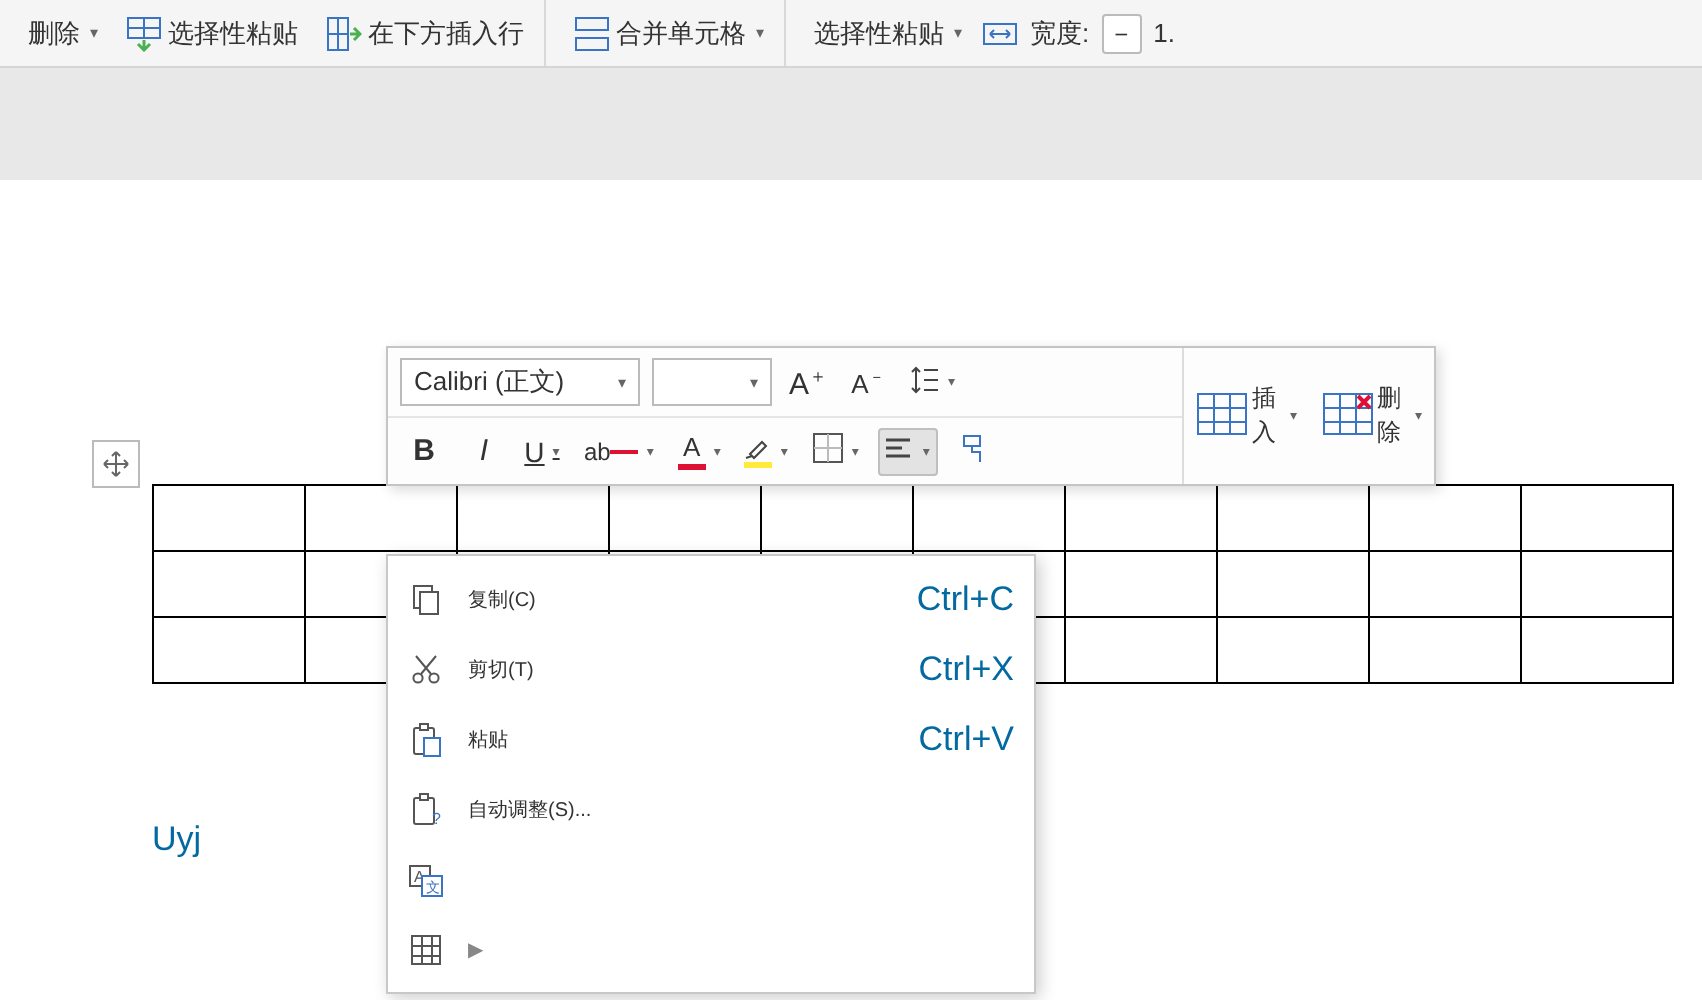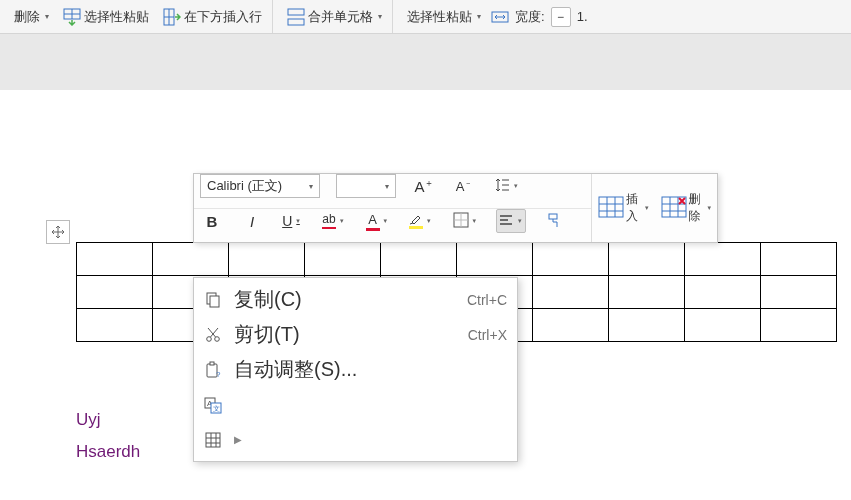--- a/index.html
+++ b/index.html
@@ -16,44 +16,44 @@
   
   .page { position:relative; width:100%; height:466px; background:#e8e8e8; }
   .paper { position:absolute; left:0; top:56px; width:851px; height:420px; background:#fff; }
   .move-handle { position:absolute; left:46px; top:186px; width:24px; height:24px; border:1px solid #bbb; background:#fff; display:flex; align-items:center; justify-content:center; }
 
   
   table.doc { position:absolute; left:76px; top:208px; border-collapse:collapse; }
   table.doc td { border:1px solid #000; width:76px; height:33px; background:#fff; }
 
   
-  .body-text { position:absolute; left:76px; top:370px; font-size:17px; line-height:32px; color:#701a75; }
+  .body-text { position:absolute; left:76px; top:370px; font-size:17px; line-height:32px; color:#0369a1; }
 
   
   .mini { position:absolute; left:193px; top:139px; width:525px; height:70px; background:#fdfdfd; border:1px solid #c5c5c5; box-shadow:2px 2px 6px rgba(0,0,0,.15); display:flex; }
   .mini-col1 { width:398px; display:flex; flex-direction:column; border-right:1px solid #ddd; }
-  .mini-row { display:flex; height:34px; padding:0 6px; gap:16px; }
+  .mini-row { display:flex; align-items:center; height:34px; padding:0 6px; gap:6px; }
   .mini-row + .mini-row { border-top:1px solid #e5e5e5; }
   .font-box { height:24px; border:1px solid #bbb; background:#fff; padding:0 6px; display:flex; align-items:center; font-size:13px; color:#333; gap:4px; }
   .font-name { width:120px; }
   .font-size { width:60px; }
   .tbtn { min-width:24px; height:24px; display:flex; align-items:center; justify-content:center; border:1px solid transparent; border-radius:2px; padding:0 1px; }
   .tbtn.active { background:#e3e3e3; border-color:#bfbfbf; }
   .split { display:flex; align-items:center; }
   .split .dd { font-size:7px; padding:0 2px; }
   .mini-col2 { flex:1; display:flex; align-items:center; justify-content:space-around; }
   .bigbtn { display:flex; flex-direction:row; align-items:center; gap:2px; padding:4px 6px; font-size:12px; }
   .bigbtn .dd { font-size:7px; }
 
   
   .ctx { position:absolute; left:193px; top:243px; width:325px; background:#fff; border:1px solid #c8c8c8; box-shadow:2px 2px 8px rgba(0,0,0,.2); padding:4px 0; }
   .ctx-item { display:flex; align-items:center; height:35px; padding:0 10px 0 8px; gap:10px; }
   .ctx-icon { width:22px; height:22px; display:flex; align-items:center; justify-content:center; }
-  .ctx-label { flex:1; font-size:20px; }
-  .ctx-hot { color:#737373; font-size:14px; }
+  .ctx-label { flex:1; font-size:10px; }
+  .ctx-hot { color:#0369a1; font-size:17px; }
   .ctx-sub { color:#888; font-size:10px; }
 
   .ubar { width:14px; height:3px; display:inline-block; margin-top:1px; }
 </style>
 </head>
 <body>
 
 <div class="ribbon">
   <div class="ribbon-group">
     <div class="rbtn">
@@ -159,21 +159,20 @@
           <td></td>
           <td></td>
           <td></td>
           <td></td>
         </tr>
   </tbody>
     </table>
 
   <div class="body-text">
     <div>Uyj</div>
-    <div>Hsaerdh</div>
   </div>
 
   <div class="mini">
     <div class="mini-col1">
       <div class="mini-row">
         <div class="font-box font-name">
           <span>Calibri (正文)</span>
           <span class="dd" style="margin-left:auto">▾</span>
         </div>
         <div class="font-box font-size">
@@ -203,21 +202,21 @@
             <span>B</span>
           </div>
         <div class="tbtn" style="font-style:italic;font-family:serif;font-size:15px">
             <span>I</span>
           </div>
         <div class="tbtn split" style="text-decoration:underline;font-size:14px">
             <span>U</span>
             <span class="dd">▾</span>
           </div>
         <div class="tbtn split">
-          <span style="display:flex;flex-direction:column;align-items:center">
+          <span style="display:flex;align-items:center">
               <span style="font-size:12px">ab</span>
               <svg width="14" height="4">
                 <line x1="0" y1="2" x2="14" y2="2" stroke="#d13" stroke-width="2"></line>
               </svg>
             </span>
             <span class="dd">▾</span>
         </div>
         <div class="tbtn split">
           <span style="display:flex;flex-direction:column;align-items:center">
               <span style="font-size:13px">A</span>
@@ -310,20 +309,31 @@
           </svg>
         </span>
       <span class="ctx-label">剪切(T)</span>
       <span class="ctx-hot">Ctrl+X</span>
     </div>
     <div class="ctx-item">
       <span class="ctx-icon">
           <svg width="18" height="18" viewBox="0 0 18 18">
             <rect x="3" y="3" width="10" height="13" rx="1" fill="none" stroke="#555"></rect>
             <rect x="6" y="1" width="4" height="3" fill="#fff" stroke="#555"></rect>
+            <rect x="8" y="8" width="8" height="9" fill="#fff" stroke="#3a74c4"></rect>
+          </svg>
+        </span>
+      <span class="ctx-label">粘贴</span>
+      <span class="ctx-hot">Ctrl+V</span>
+    </div>
+    <div class="ctx-item">
+      <span class="ctx-icon">
+          <svg width="18" height="18" viewBox="0 0 18 18">
+            <rect x="3" y="3" width="10" height="13" rx="1" fill="none" stroke="#555"></rect>
+            <rect x="6" y="1" width="4" height="3" fill="#fff" stroke="#555"></rect>
             <text x="12" y="16" font-size="8" fill="#3a74c4">?</text>
           </svg>
         </span>
       <span class="ctx-label">自动调整(S)...</span>
     </div>
     <div class="ctx-item">
       <span class="ctx-icon">
           <svg width="18" height="18" viewBox="0 0 18 18">
             <rect x="1" y="2" width="10" height="10" fill="none" stroke="#555"></rect>
             <text x="3" y="10" font-size="8" fill="#555">A</text>

